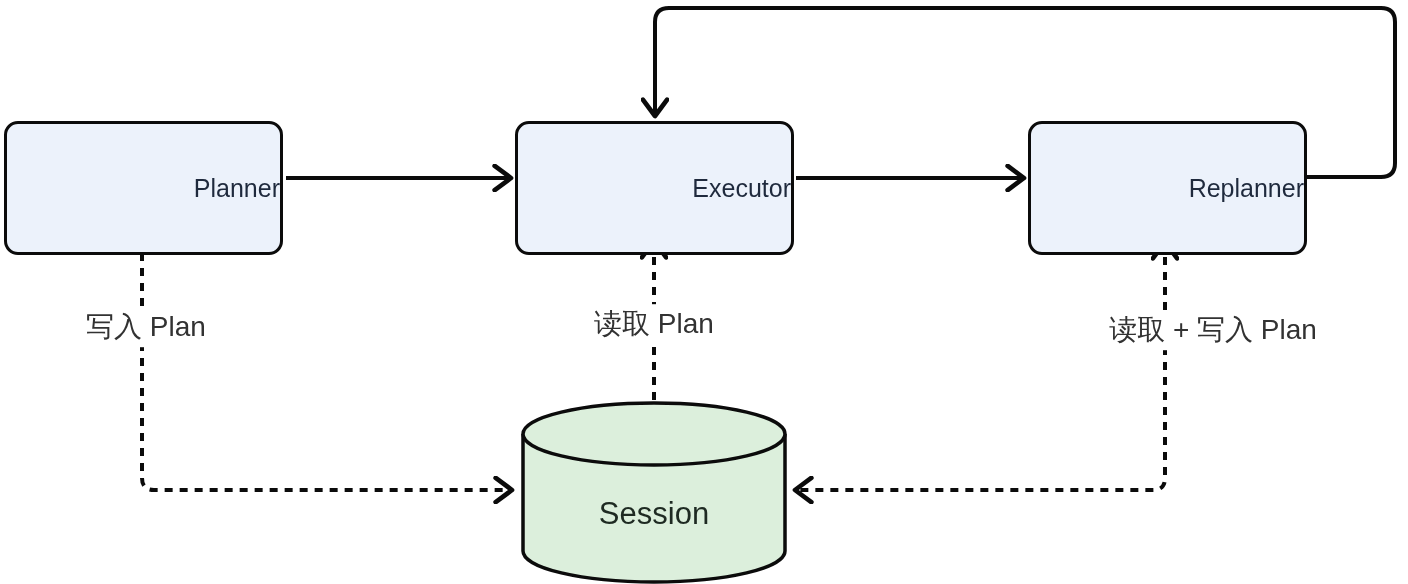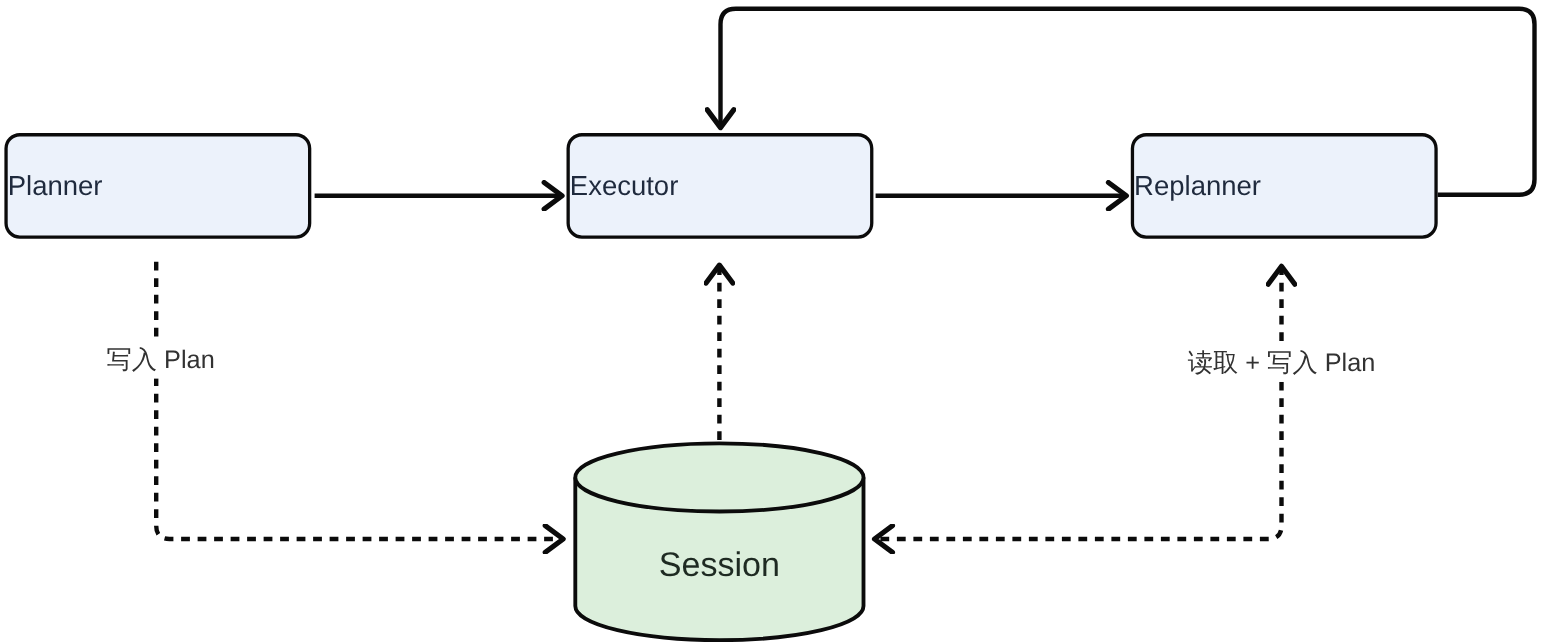--- a/index.html
+++ b/index.html
@@ -11,54 +11,55 @@
     width: 1408px;
     height: 584px;
     background: var(--background, #ffffff);
     overflow: hidden;
   }
   .canvas > svg { position: absolute; left: 0; top: 0; }
 
   .node {
     position: absolute;
     width: 279px;
-    height: 96px;
+    height: 134px;
     background: var(--node-fill, #ecf2fb);
     border: 3.5px solid var(--node-border, #0b0b0b);
     border-radius: 14px;
     display: flex;
     align-items: center;
-    justify-content: flex-start;
+    justify-content: flex-end;
     color: var(--node-text, #1f2a3d);
     font-size: 25px;
     line-height: 1;
+    padding-left: 48px;
   }
   #node-planner   { left: 4px;    top: 121px; }
   #node-executor  { left: 515px;  top: 121px; }
   #node-replanner { left: 1028px; top: 121px; }
 
   .edge { stroke: var(--line, #0b0b0b); stroke-width: 4; fill: none; }
   .edge.dashed { stroke-dasharray: 8 7; }
 
   .cyl { fill: var(--db-fill, #dcefdc); stroke: var(--db-border, #0b0b0b); stroke-width: 3.5; }
 
   .edge-label {
     position: absolute;
     transform: translate(-50%, -50%);
     background: var(--background, #ffffff);
     padding: 3px 9px;
-    font-size: 23px;
+    font-size: 28px;
     color: var(--label-text, #323232);
     white-space: nowrap;
     line-height: 1.2;
     text-align: center;
   }
   #label-write     { left: 146px;  top: 327px; }
   #label-read      { left: 654px;  top: 324px; }
-  #label-readwrite { left: 1165px; top: 330px; }
+  #label-readwrite { left: 1213px; top: 330px; }
 
   .db-label {
     position: absolute;
     left: 654px;
     top: 513px;
     transform: translate(-50%, -50%);
     font-size: 31px;
     color: var(--db-text, #1e2a22);
     white-space: nowrap;
     line-height: 1;
@@ -98,17 +99,18 @@
     <span>Planner</span>
   </div>
   <div class="node" id="node-replanner">
     <span>Replanner</span>
   </div>
   <div class="node" id="node-executor">
     <span>Executor</span>
   </div>
 
   <div class="edge-label" id="label-write">写入 Plan</div>
+  <div class="edge-label" id="label-read">读取 Plan</div>
   <div class="edge-label" id="label-readwrite">读取 + 写入 Plan</div>
 
   <div class="db-label">Session</div>
 
 </div>
 
 </body></html>

